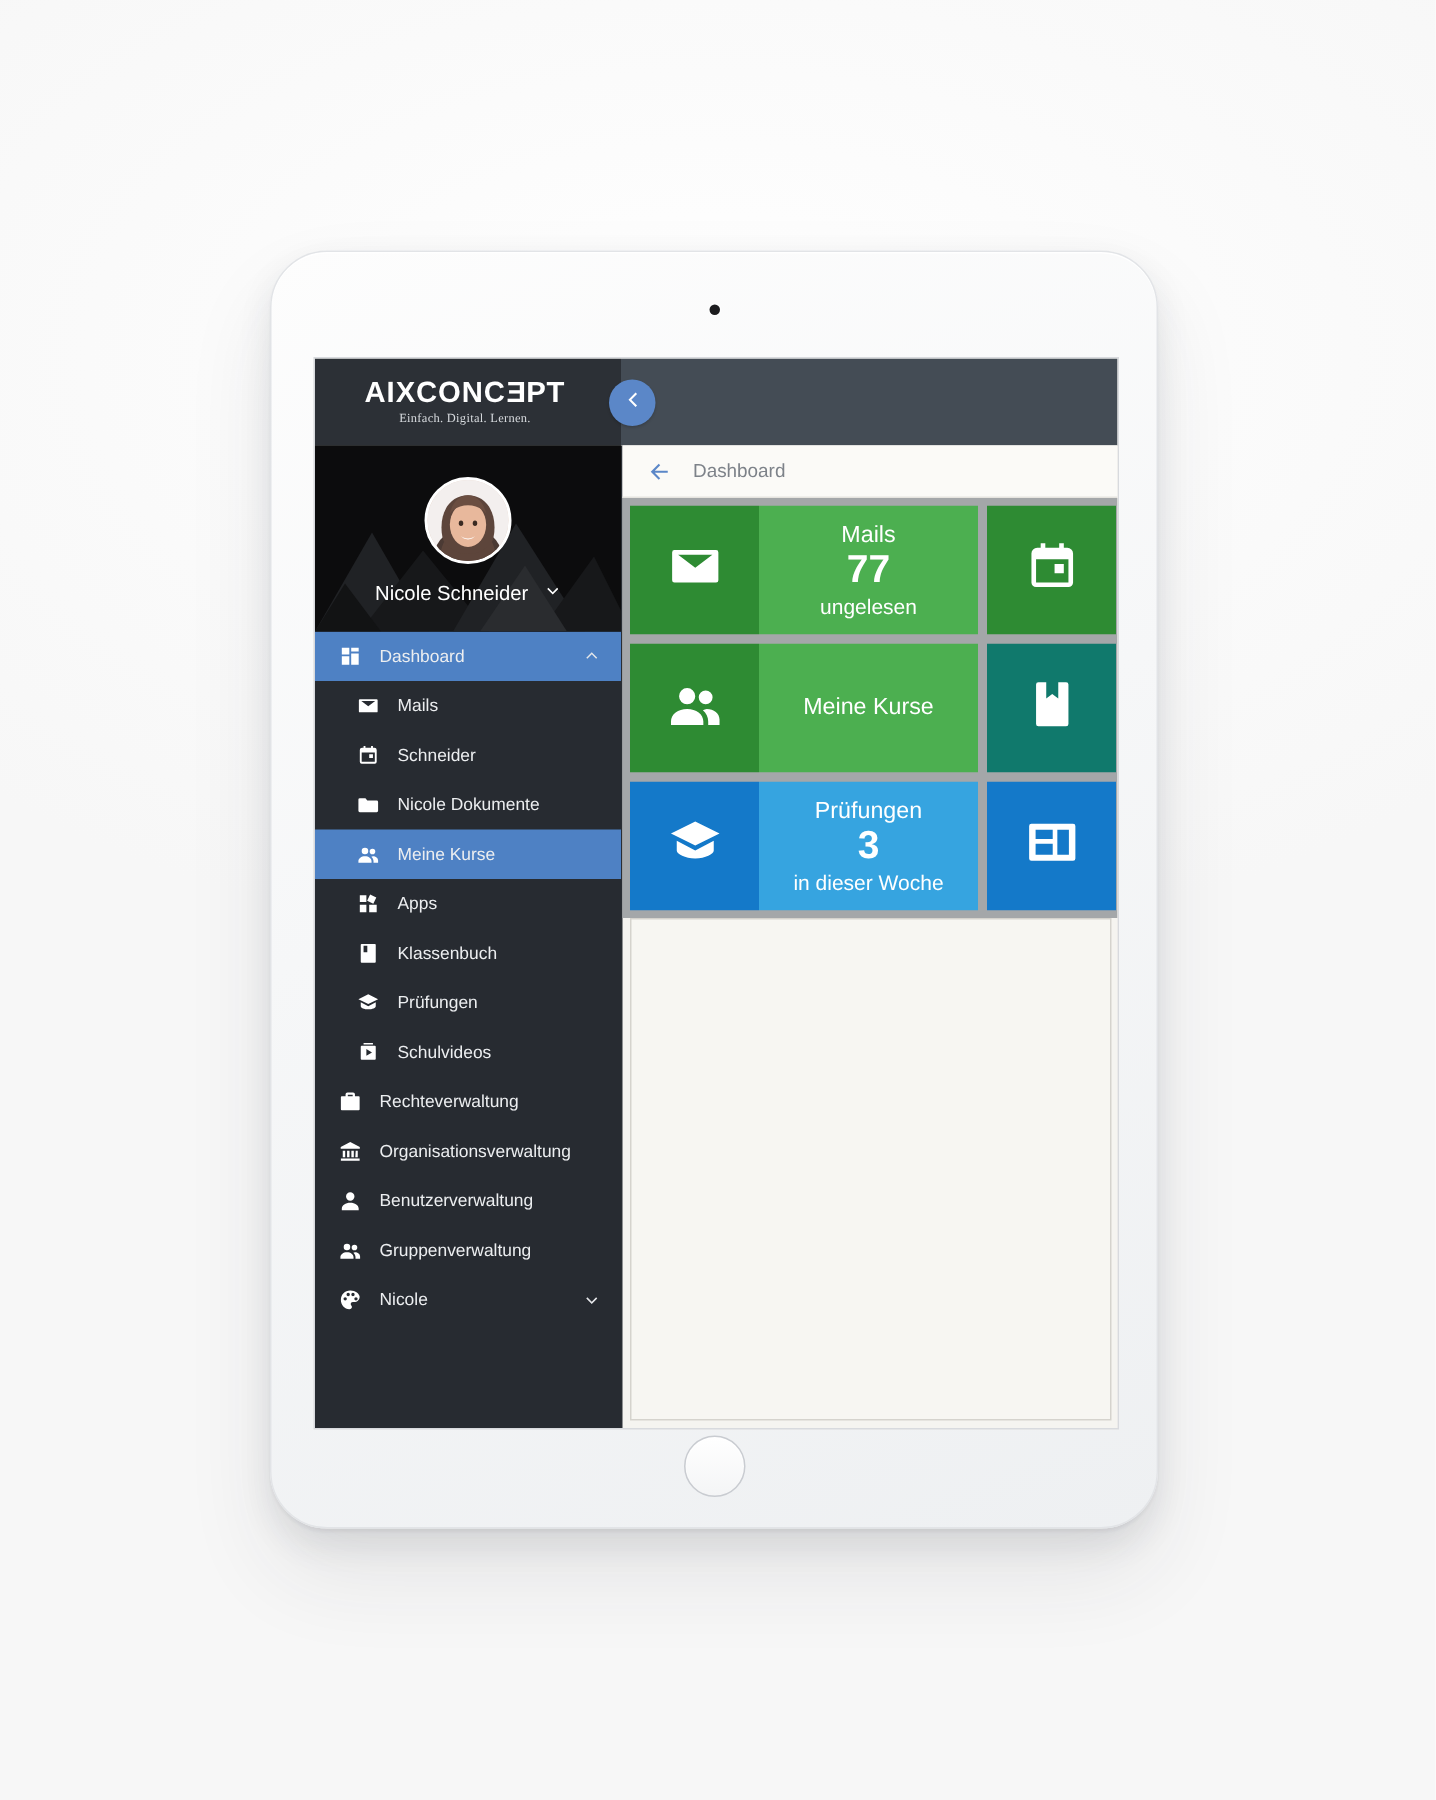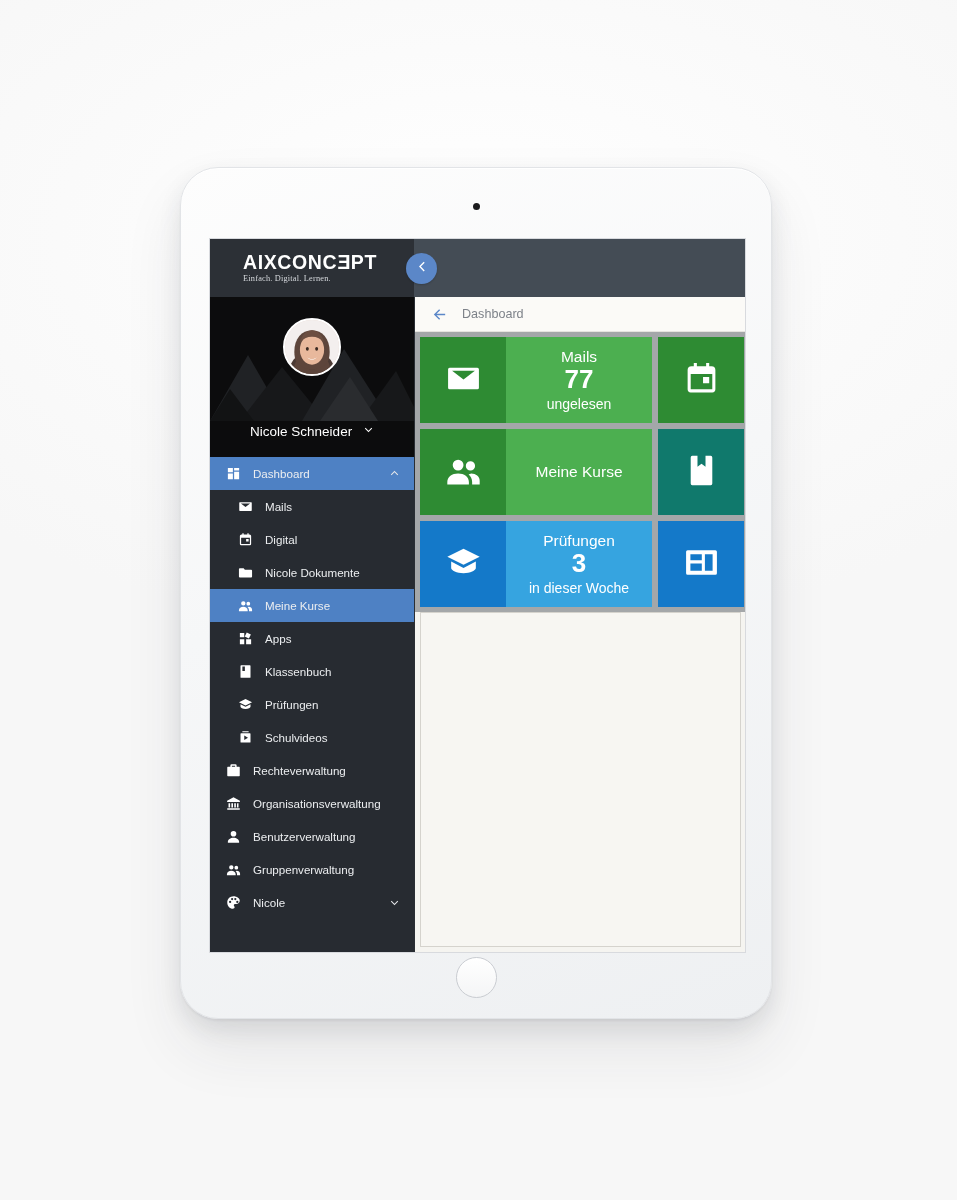--- a/index.html
+++ b/index.html
@@ -90,21 +90,21 @@
     letter-spacing: 0.6px;
     line-height: 1;
   }
   .brand-name .rev-e { display:inline-block; transform: scaleX(-1); }
   .brand-tag {
     font-family: "Liberation Serif", serif;
     color: #d7dade;
     font-size: 8.3px;
     letter-spacing: 0.2px;
     margin-top: 2px;
-    text-align: left;
+    text-align: center;
   }
 
   .back-circle {
     position: absolute;
     left: 196px; top: 14px;
     width: 31px; height: 31px;
     border-radius: 50%;
     background: #5b87c8;
     display: flex; align-items: center; justify-content: center;
     z-index: 5;
@@ -117,21 +117,21 @@
     position: absolute;
     left: 0; top: 58px;
     width: 204px;
     bottom: 0;
     background: #272b31;
     z-index: 3;
   }
 
   .profile {
     position: relative;
-    height: 160px;
+    height: 124px;
     background: #0c0c0d;
     overflow: hidden;
   }
   .profile .mountains { position:absolute; inset:0; }
   .avatar {
     position: absolute;
     left: 50%; top: 21px;
     margin-left: -29px;
     width: 58px; height: 58px;
     border-radius: 50%;
@@ -324,21 +324,21 @@
                 </svg>
               </span>
               <span class="menu-label">Mails</span>
             </div>
             <div class="menu-item indent">
               <span class="menu-ico">
                 <svg viewBox="0 0 24 24">
                   <path d="M7 2v2H5.5A2.5 2.5 0 0 0 3 6.5V19a2 2 0 0 0 2 2h14a2 2 0 0 0 2-2V6.5A2.5 2.5 0 0 0 18.5 4H17V2h-2v2H9V2zm-2 7h14v10H5zm8 2v4h4v-4z"></path>
                 </svg>
               </span>
-              <span class="menu-label">Digital</span>
+              <span class="menu-label">Schneider</span>
             </div>
             <div class="menu-item indent">
               <span class="menu-ico">
                 <svg viewBox="0 0 24 24">
                   <path d="M3 5h6l2 2.5h10A1.5 1.5 0 0 1 22.5 9v9.5A1.5 1.5 0 0 1 21 20H3a1.5 1.5 0 0 1-1.5-1.5v-12A1.5 1.5 0 0 1 3 5z"></path>
                 </svg>
               </span>
               <span class="menu-label">Nicole Dokumente</span>
             </div>
             <div class="menu-item active indent">

